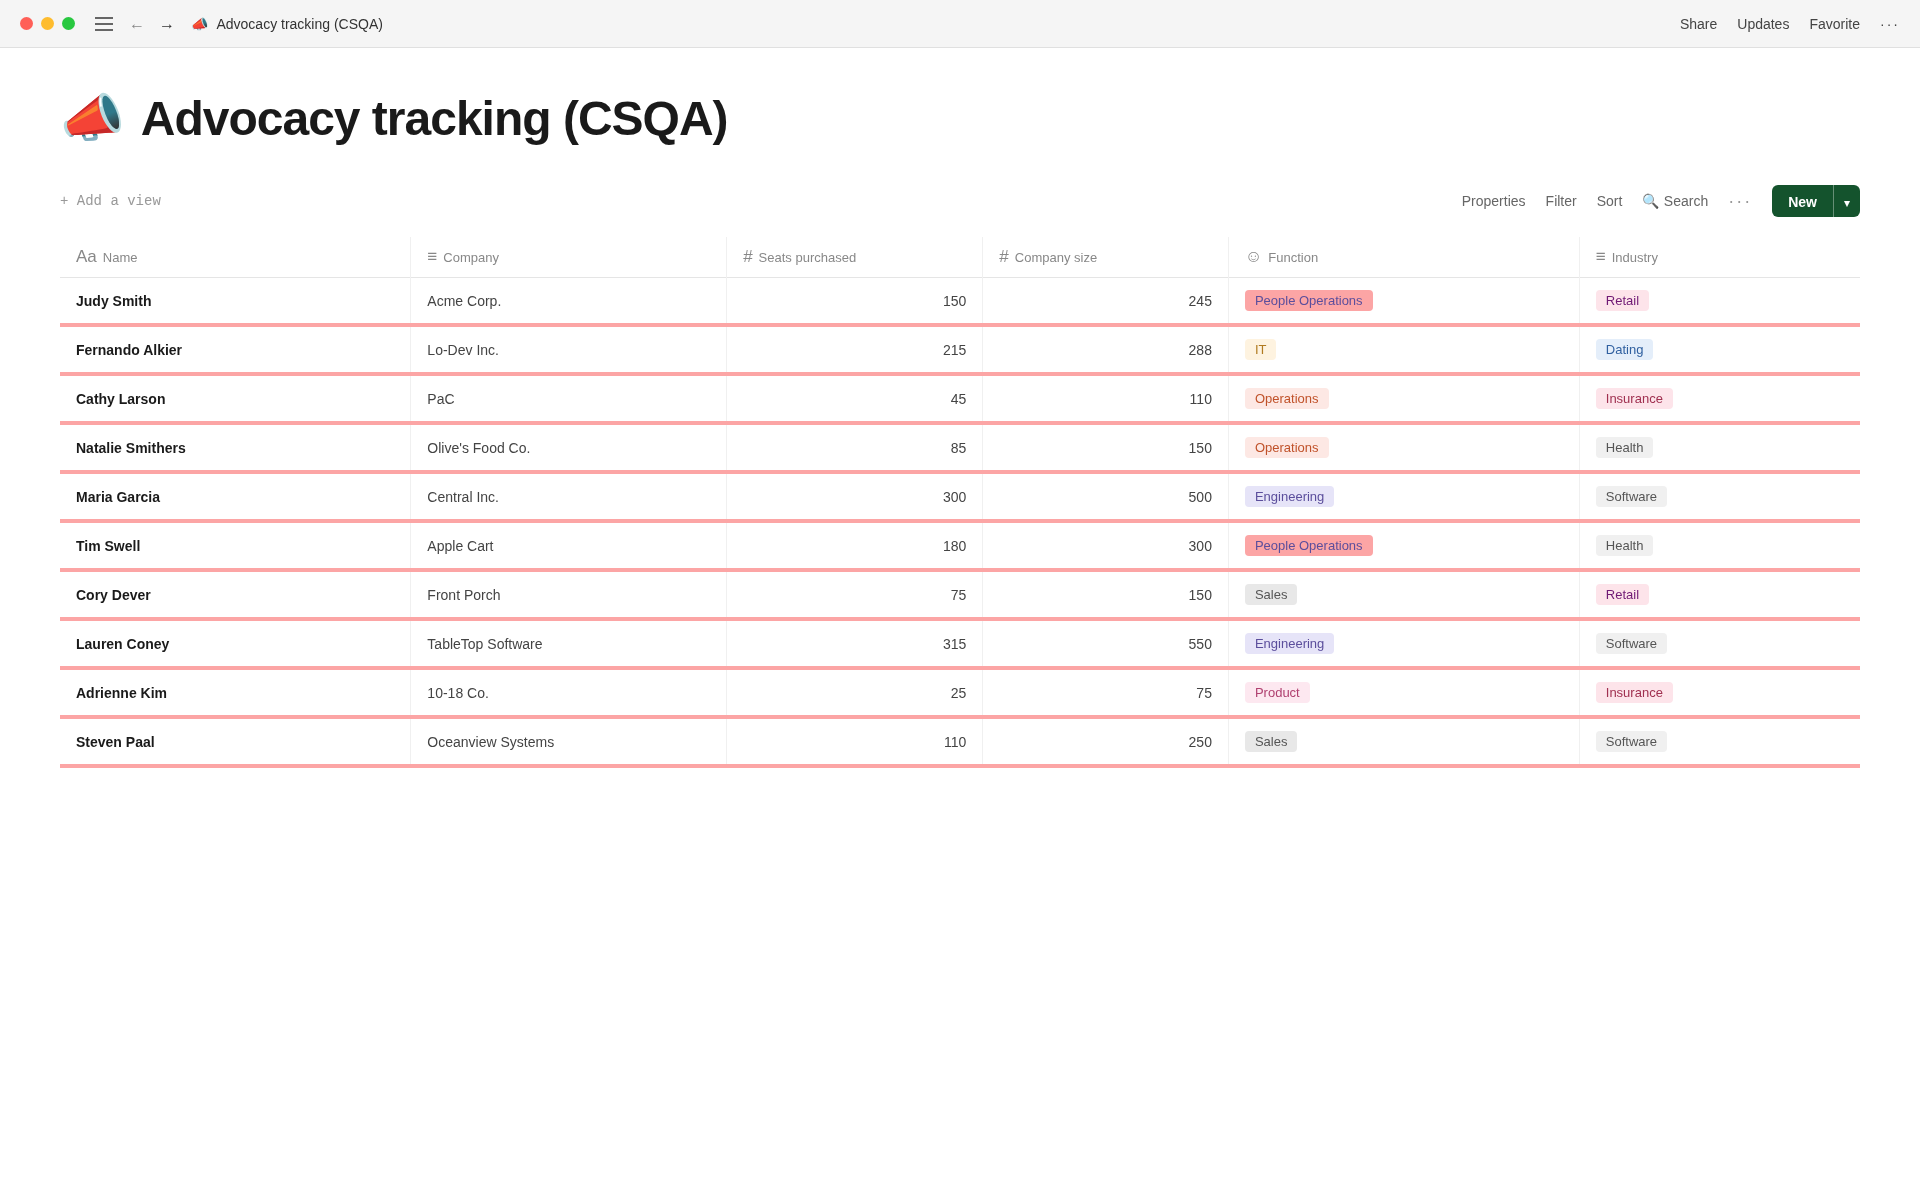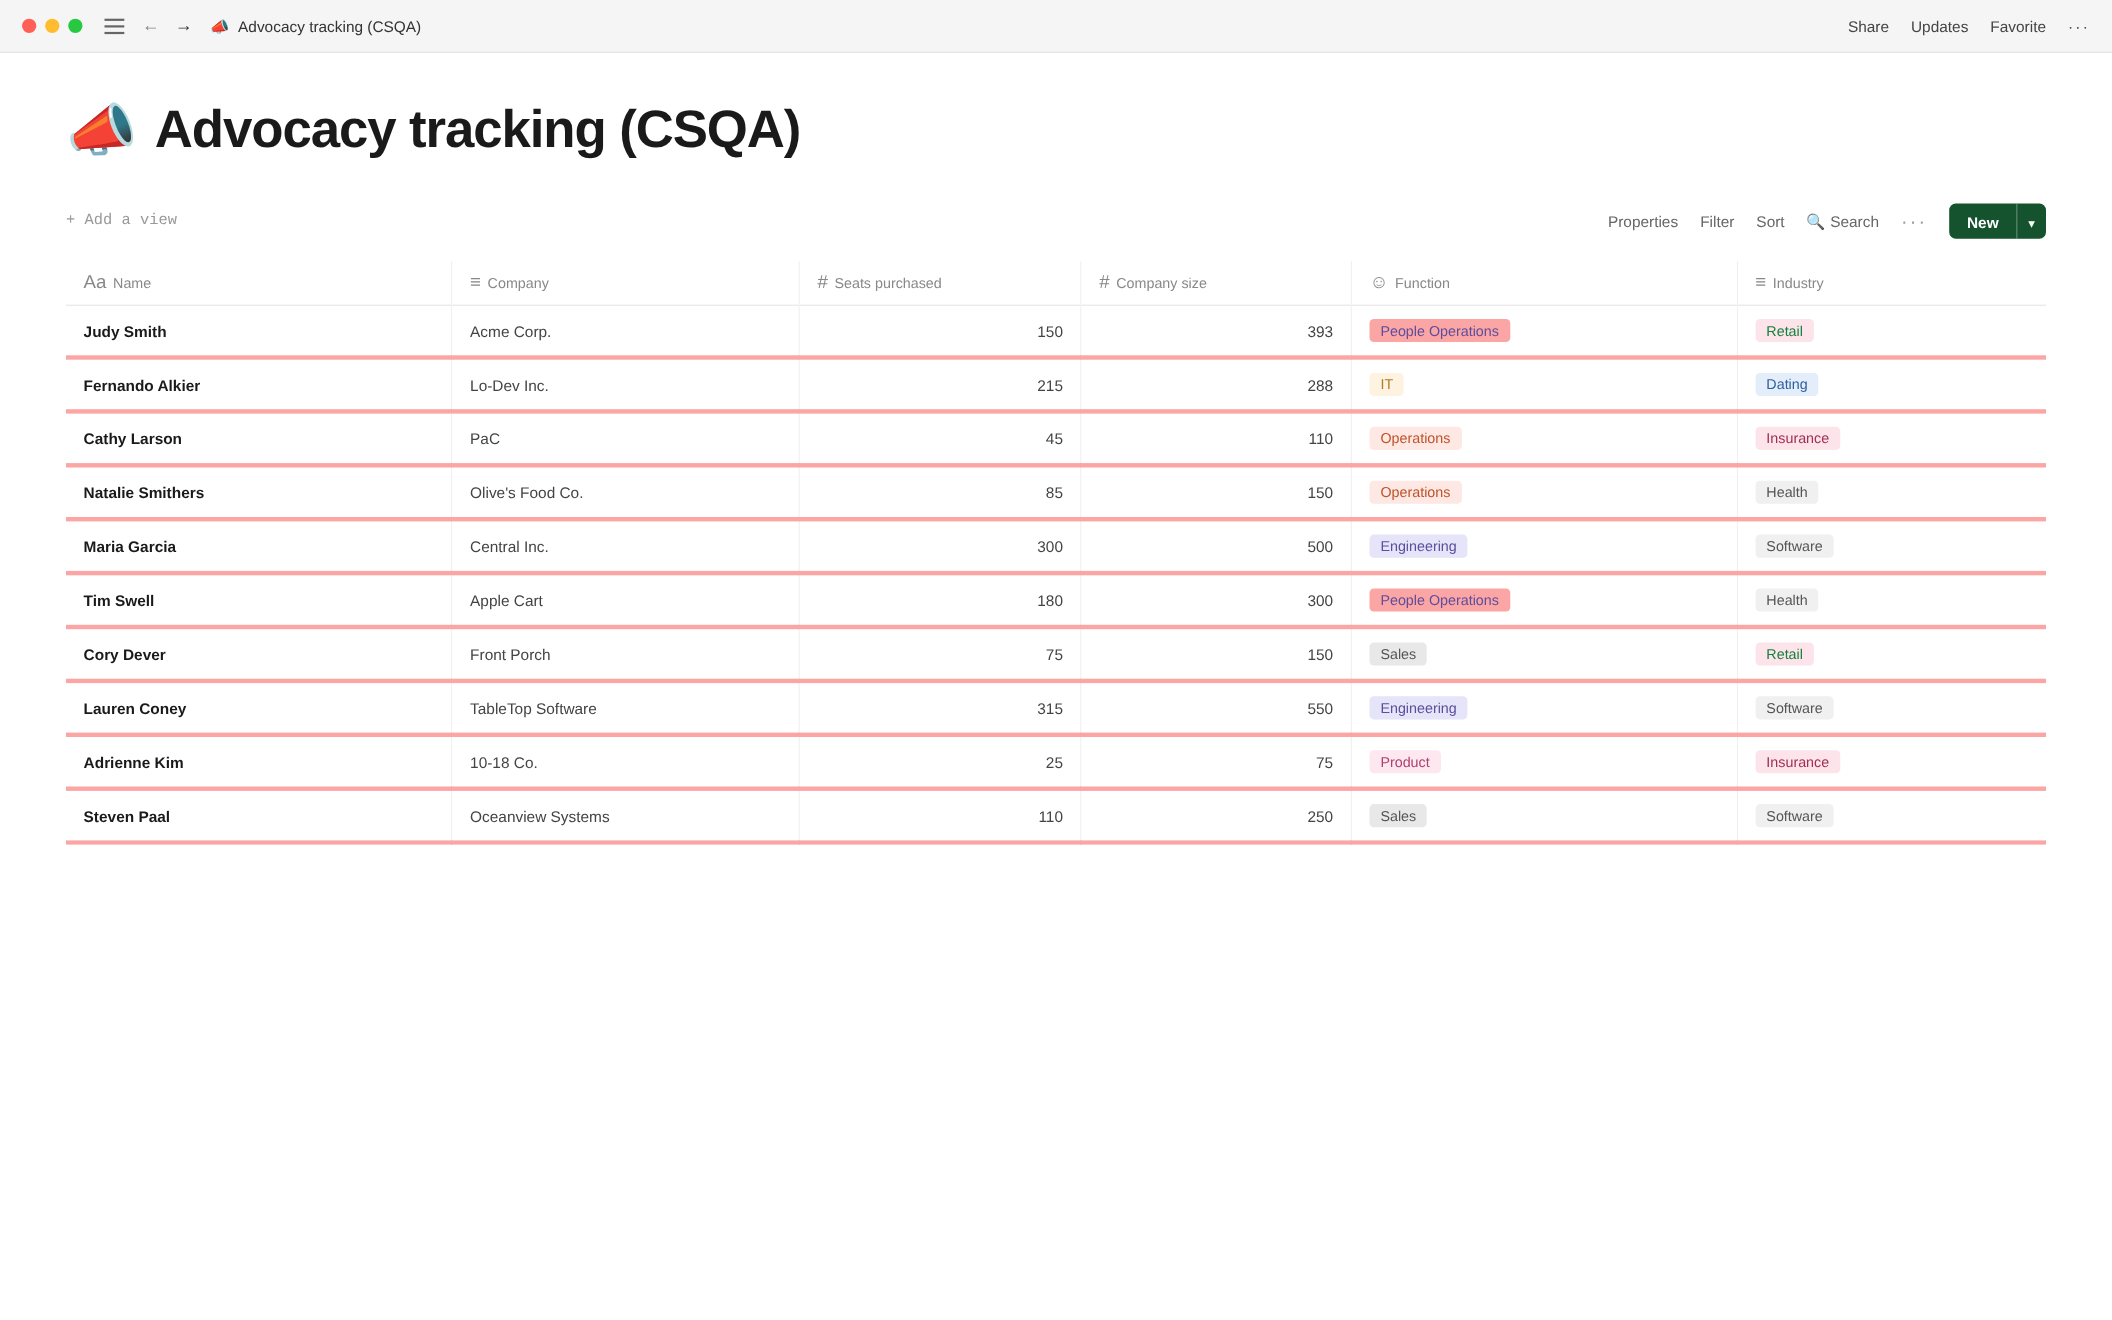--- a/index.html
+++ b/index.html
@@ -234,21 +234,21 @@
       font-size: 13px;
       font-weight: 500;
     }
     .tag-people-ops { background: #fca5a5; color: #5b4e9c; }
     .tag-operations { background: #fde8e4; color: #c0522a; }
     .tag-it { background: #fef3e0; color: #b07a20; }
     .tag-engineering { background: #e6e4f8; color: #5b4e9c; }
     .tag-sales { background: #e8e8e8; color: #555; }
     .tag-product { background: #fde8f0; color: #b04070; }
 
-    .ind-retail { background: #fde4ea; color: #15803d; }
+    .ind-retail { background: #fde4ea; color: #701a75; }
     .ind-finance { background: #f0f0f0; color: #555; }
     .ind-dating { background: #e4eefa; color: #3060a0; }
     .ind-insurance { background: #fde4ea; color: #a03050; }
     .ind-health { background: #f0f0f0; color: #555; }
     .ind-software { background: #f0f0f0; color: #555; }
 
     .search-icon-wrap {
       display: inline-flex;
       align-items: center;
       gap: 4px;
@@ -334,21 +334,21 @@
           <th>
             <span class="col-icon">≡</span>Industry
           </th>
         </tr>
       </thead>
       <tbody id="table-body">
       <tr>
     <td class="td-name">Judy Smith</td>
     <td class="td-company">Acme Corp.</td>
     <td class="td-number">150</td>
-    <td class="td-number">393</td>
+    <td class="td-number">245</td>
     <td class="td-tag">
       <span class="tag tag-people-ops">People Operations</span>
     </td>
     <td class="td-industry">
       <span class="tag ind-retail">Retail</span>
     </td>
   </tr>
           <tr>
     <td class="td-name">Fernando Alkier</td>
     <td class="td-company">Lo-Dev Inc.</td>

